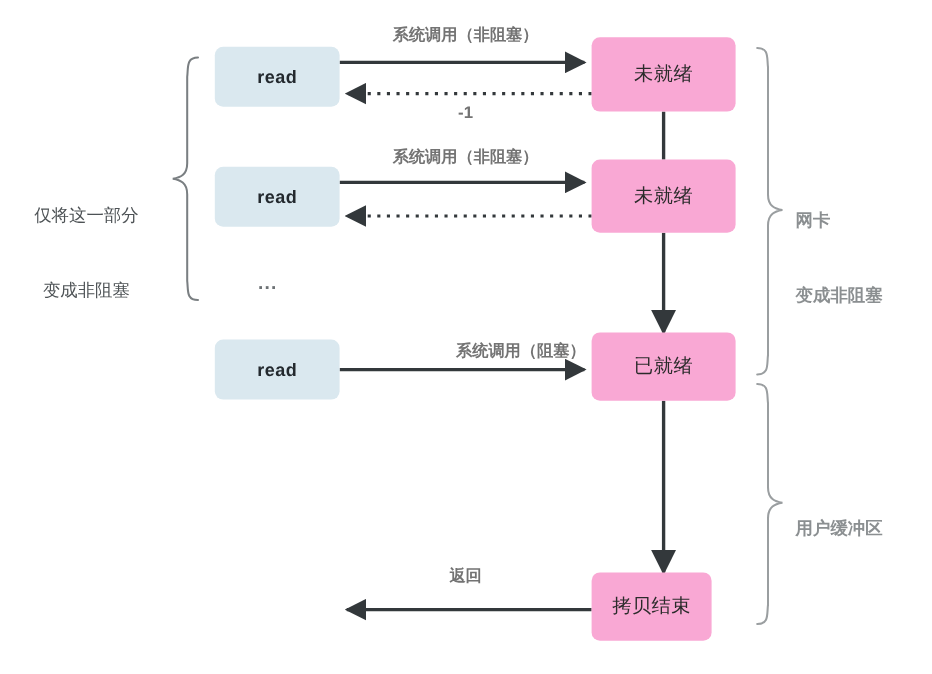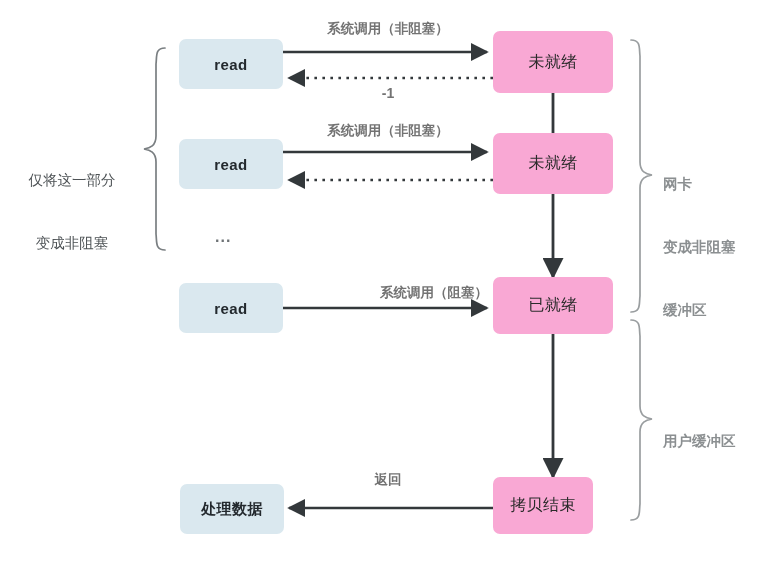--- a/index.html
+++ b/index.html
@@ -121,23 +121,20 @@
   </div>
 
   <div class="node user" style="left:179px;top:139px;width:104px;height:50px;">
     <span>read</span>
   </div>
 
   <div class="node user" style="left:179px;top:283px;width:104px;height:50px;">
     <span>read</span>
   </div>
 
-  <div class="node user" style="left:180px;top:484px;width:104px;height:50px;">
-    <span>处理数据</span>
-  </div>
 
   <div class="node kernel" style="left:493px;top:31px;width:120px;height:62px;">
     <span>未就绪</span>
   </div>
 
   <div class="node kernel" style="left:493px;top:133px;width:120px;height:61px;">
     <span>未就绪</span>
   </div>
 
   <div class="node kernel" style="left:493px;top:277px;width:120px;height:57px;">
@@ -161,20 +158,19 @@
   <div class="ellipsis" style="left:215px;top:228px;">...</div>
 
   <div class="brace-text left" style="left:8px;top:128px;width:128px;">
     <div>仅将这一部分</div>
     <div>变成非阻塞</div>
   </div>
 
   <div class="brace-text right" style="left:663px;top:132px;width:110px;">
     <div>网卡</div>
     <div>变成非阻塞</div>
-    <div>缓冲区</div>
   </div>
 
   <div class="brace-text right" style="left:663px;top:389px;width:110px;">
     <div>用户缓冲区</div>
   </div>
 
 </div>
 
 </body></html>

